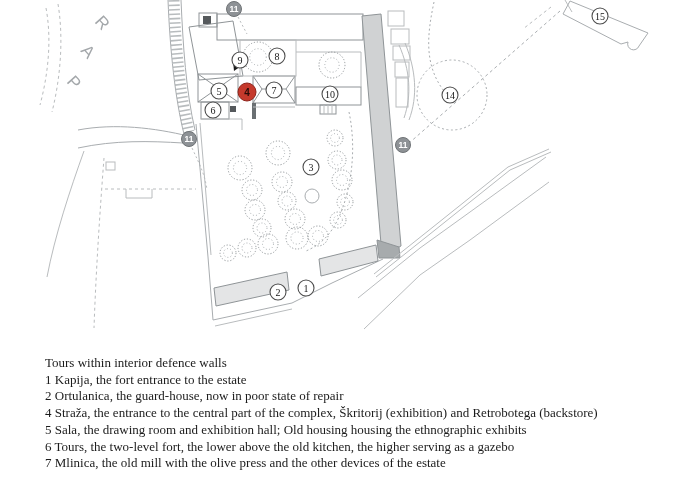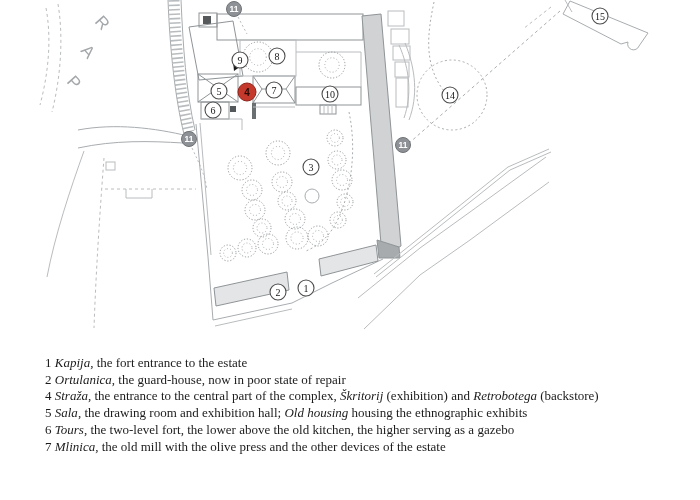--- a/index.html
+++ b/index.html
@@ -2,21 +2,21 @@
 <html><head>
 <meta charset="utf-8">
 <style>
   html,body{margin:0;padding:0;}
   body{width:700px;height:500px;overflow:hidden;background:#ffffff;position:relative;
        font-family:"Liberation Serif", serif;}
   #map-wrap{position:absolute;left:0;top:0;width:700px;height:360px;}
   #legend{position:absolute;left:45px;top:355px;width:632px;color:#1b1b1b;
           font-size:13px;line-height:16.7px;}
   #legend .line{white-space:nowrap;}
-  #legend .it{font-style:italic;}
+  #legend .it{}
   svg text.park{font-family:"Liberation Sans",sans-serif;font-size:17px;fill:#a3a7aa;}
   svg .ln{stroke:#a9adb0;fill:none;stroke-width:1;}
   svg .lnf{stroke:#b9bcbe;fill:none;stroke-width:1;}
   svg .bld{stroke:#8f9497;fill:none;stroke-width:1;}
   svg .dash{stroke-dasharray:3,3;}
   svg .dash2{stroke-dasharray:2,2.5;}
   svg text.mnum{font-family:"Liberation Serif",serif;font-size:10px;fill:#161616;}
   svg text.mnum2{font-family:"Liberation Sans",sans-serif;font-size:8.5px;font-weight:bold;fill:#ffffff;}
   svg text.mnum3{font-family:"Liberation Sans",sans-serif;font-size:10px;font-weight:bold;fill:#2b0b08;}
 </style>
@@ -253,20 +253,21 @@
         </g>
         <g>
           <circle cx="600" cy="16" r="8" fill="#ffffff" stroke="#4c4c4c" stroke-width="1.1"></circle>
           <text x="600" y="16" dy="0.36em" text-anchor="middle" class="mnum">15</text>
         </g>
       </g>
 </svg>
 </div>
 
 <div id="legend">
+  <div class="line">Tours within interior defence walls</div>
   <div id="legend-lines">
       <div class="line"><span>1 </span><span class="it">Kapija</span><span>, the fort entrance to the estate</span></div>
       <div class="line"><span>2 </span><span class="it">Ortulanica</span><span>, the guard-house, now in poor state of repair</span></div>
       <div class="line"><span>4 </span><span class="it">Straža</span><span>, the entrance to the central part of the complex, </span><span class="it">Škritorij</span><span> (exhibition) and </span><span class="it">Retrobotega</span><span> (backstore)</span></div>
       <div class="line"><span>5 </span><span class="it">Sala</span><span>, the drawing room and exhibition hall; </span><span class="it">Old housing</span><span> housing the ethnographic exhibits</span></div>
       <div class="line"><span>6 </span><span class="it">Tours</span><span>, the two-level fort, the lower above the old kitchen, the higher serving as a gazebo</span></div>
       <div class="line"><span>7 </span><span class="it">Mlinica</span><span>, the old mill with the olive press and the other devices of the estate</span></div>
     </div>
 </div>
 

